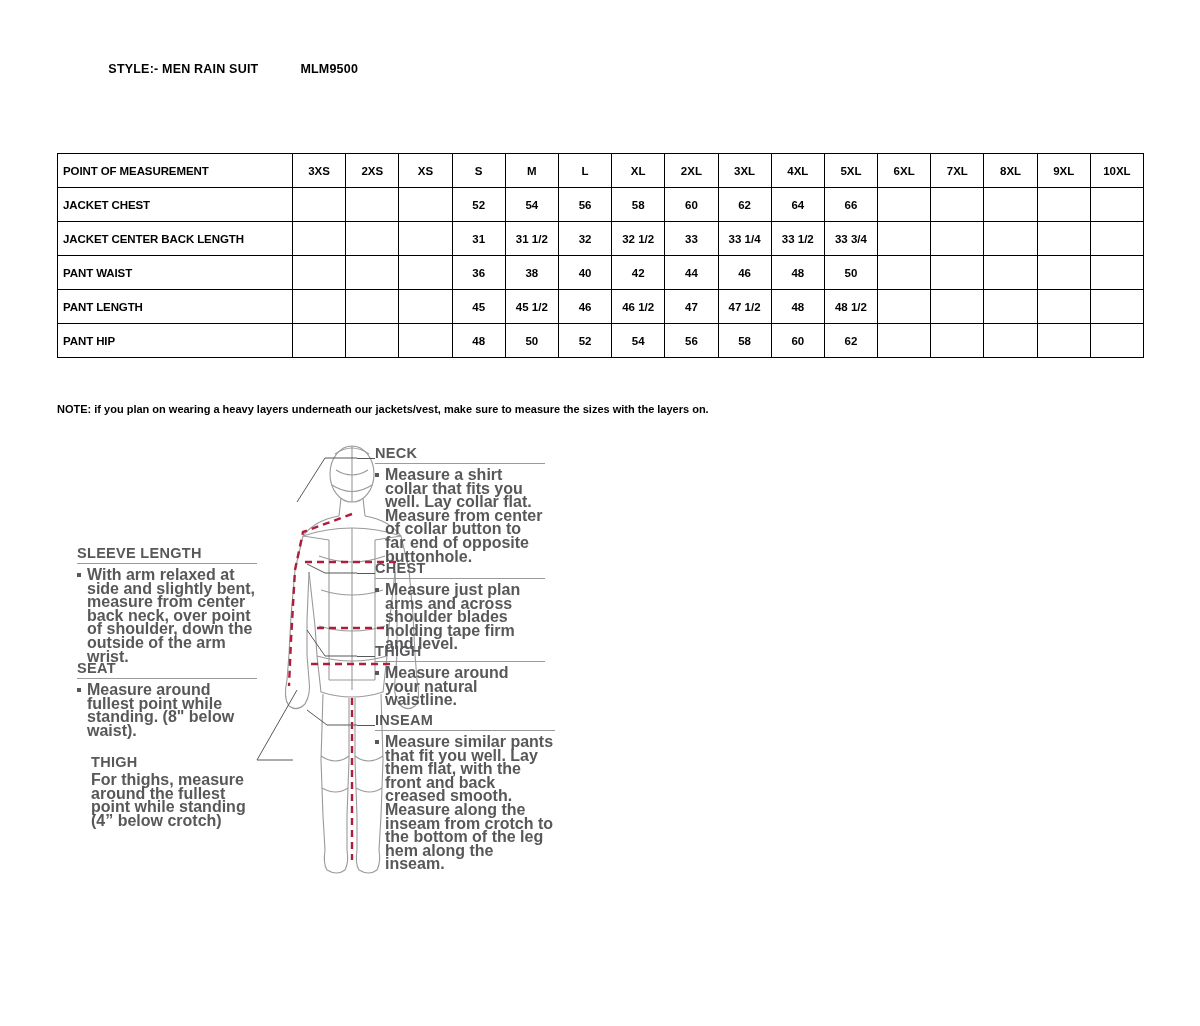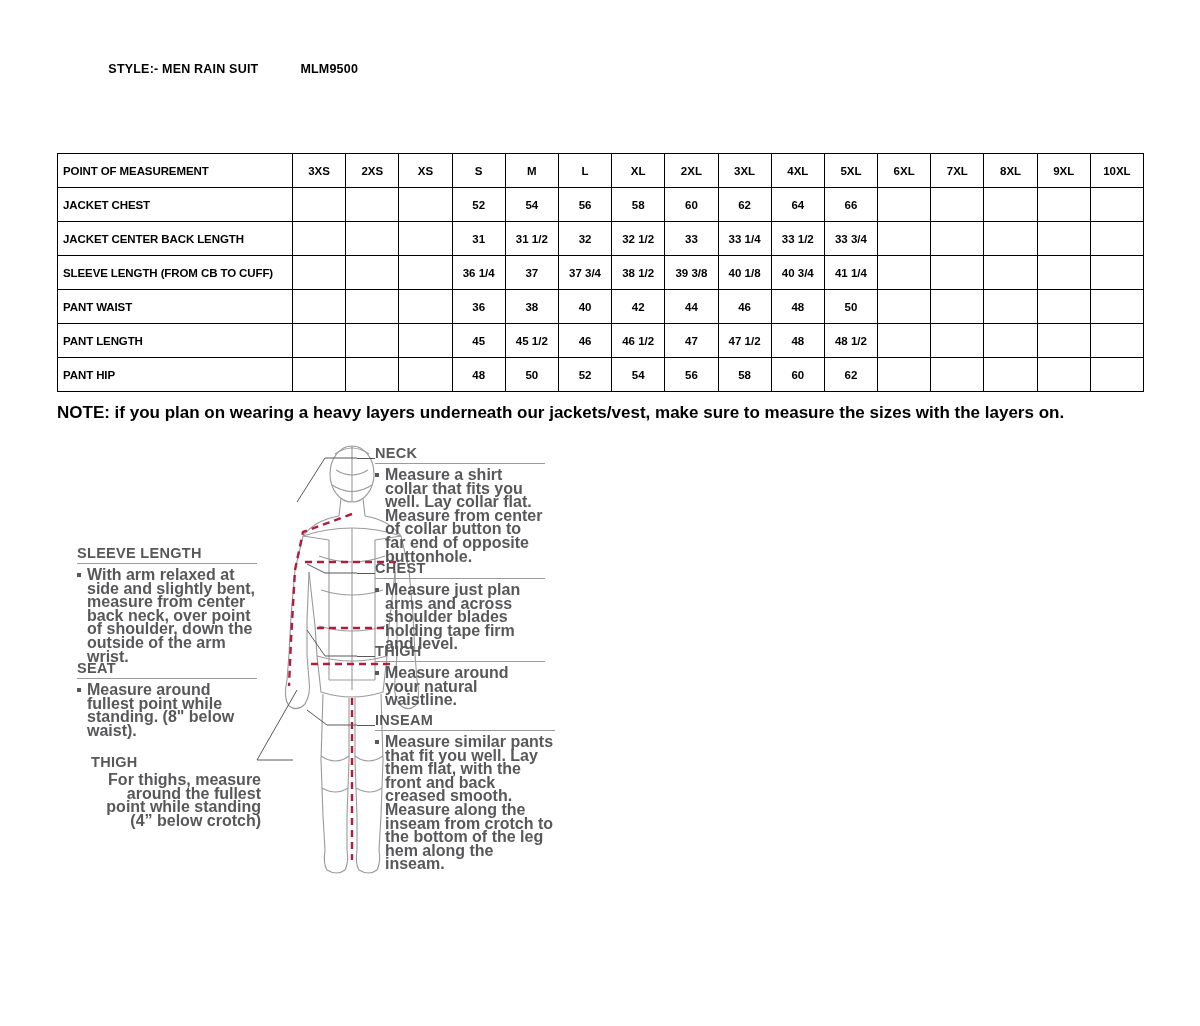--- a/index.html
+++ b/index.html
@@ -61,21 +61,21 @@
     letter-spacing: -0.1px;
   }
   col.pom-col { width: 235px; }
   col.size-col { width: 53.2px; }
 
   
   #note-line {
     position: absolute;
     left: 57px;
     top: 403px;
-    font-size: 17px;
+    font-size: 11px;
     font-weight: bold;
   }
 
   
   #diagram {
     position: absolute;
     left: 57px;
     top: 440px;
     width: 1087px;
     height: 470px;
@@ -108,21 +108,20 @@
     content: "";
     position: absolute;
     left: 0;
     top: 5px;
     width: 4px;
     height: 4px;
     background: #58585a;
   }
   .callout .c-body.nobullet {
     padding-left: 0;
-    text-align: right;
   }
 
   
   #callout-neck         { left: 318px; top: 5px;   width: 170px; }
   #callout-chest        { left: 318px; top: 120px; width: 170px; }
   #callout-waist        { left: 318px; top: 203px; width: 170px; }
   #callout-inseam       { left: 318px; top: 272px; width: 180px; }
   #callout-sleeve       { left: 20px;  top: 105s; width: 180px; }
   #callout-sleeve       { left: 20px;  top: 105px; width: 180px; }
   #callout-seat         { left: 20px;  top: 220px; width: 180px; }
@@ -226,39 +225,20 @@
         <td>33 1/4</td>
         <td>33 1/2</td>
         <td>33 3/4</td>
         <td></td>
         <td></td>
         <td></td>
         <td></td>
         <td></td>
       </tr>
       <tr>
-        <td class="pom-cell">SLEEVE LENGTH (FROM CB TO CUFF)</td>
-        <td></td>
-        <td></td>
-        <td></td>
-        <td>36 1/4</td>
-        <td>37</td>
-        <td>37 3/4</td>
-        <td>38 1/2</td>
-        <td>39 3/8</td>
-        <td>40 1/8</td>
-        <td>40 3/4</td>
-        <td>41 1/4</td>
-        <td></td>
-        <td></td>
-        <td></td>
-        <td></td>
-        <td></td>
-      </tr>
-      <tr>
         <td class="pom-cell">PANT WAIST</td>
         <td></td>
         <td></td>
         <td></td>
         <td>36</td>
         <td>38</td>
         <td>40</td>
         <td>42</td>
         <td>44</td>
         <td>46</td>

